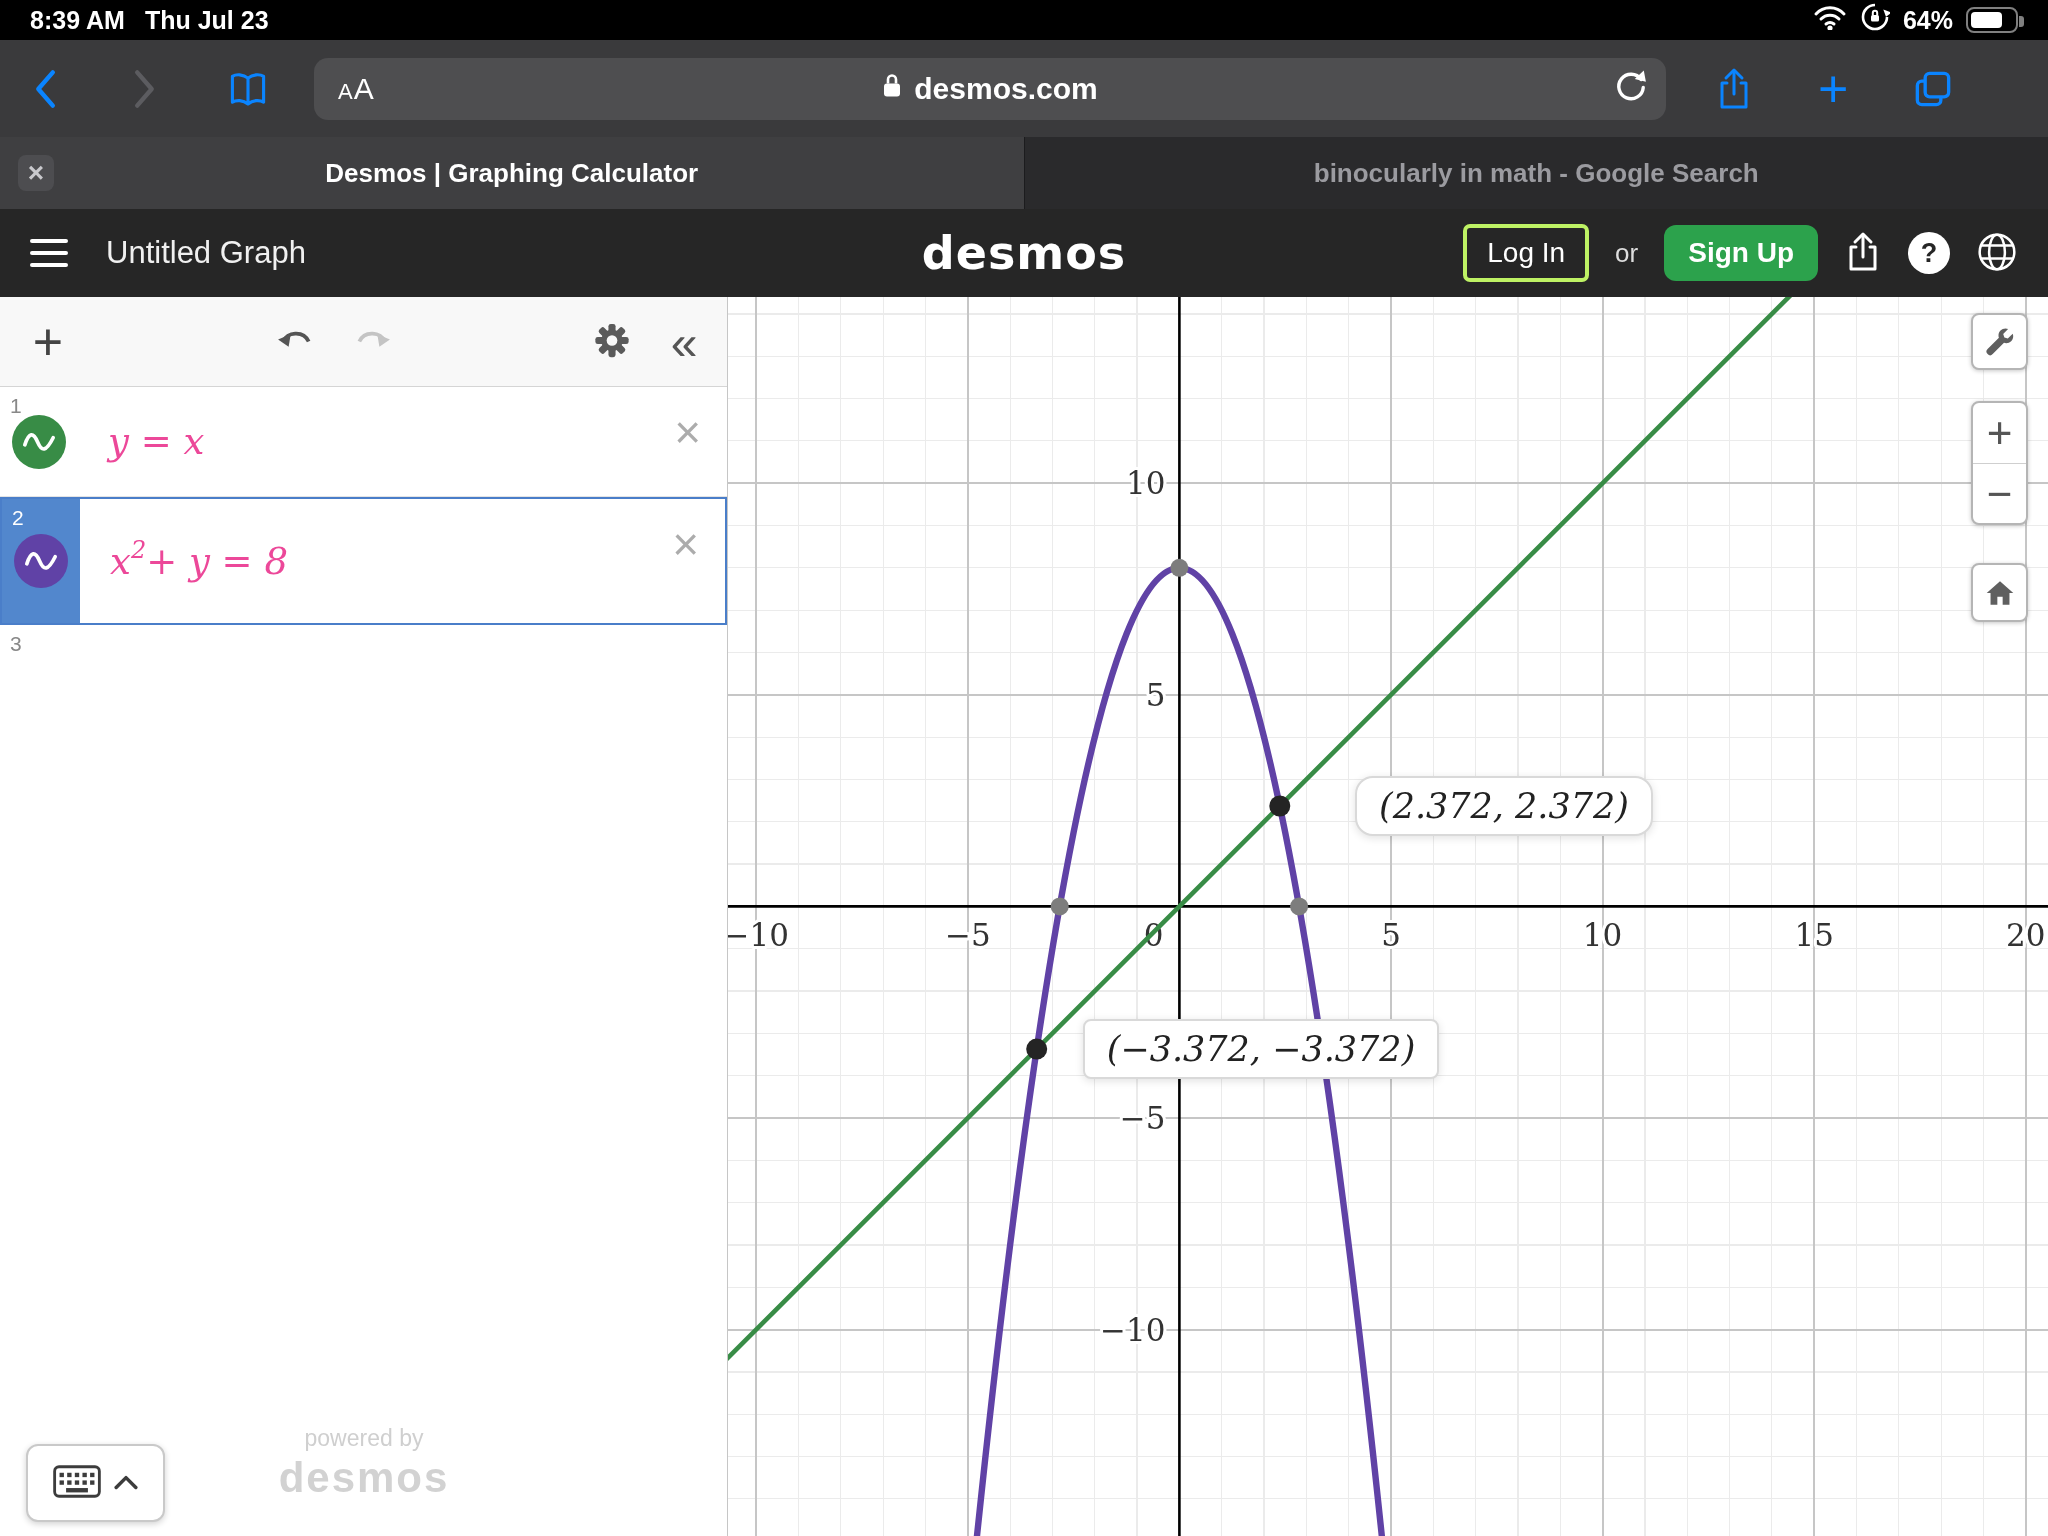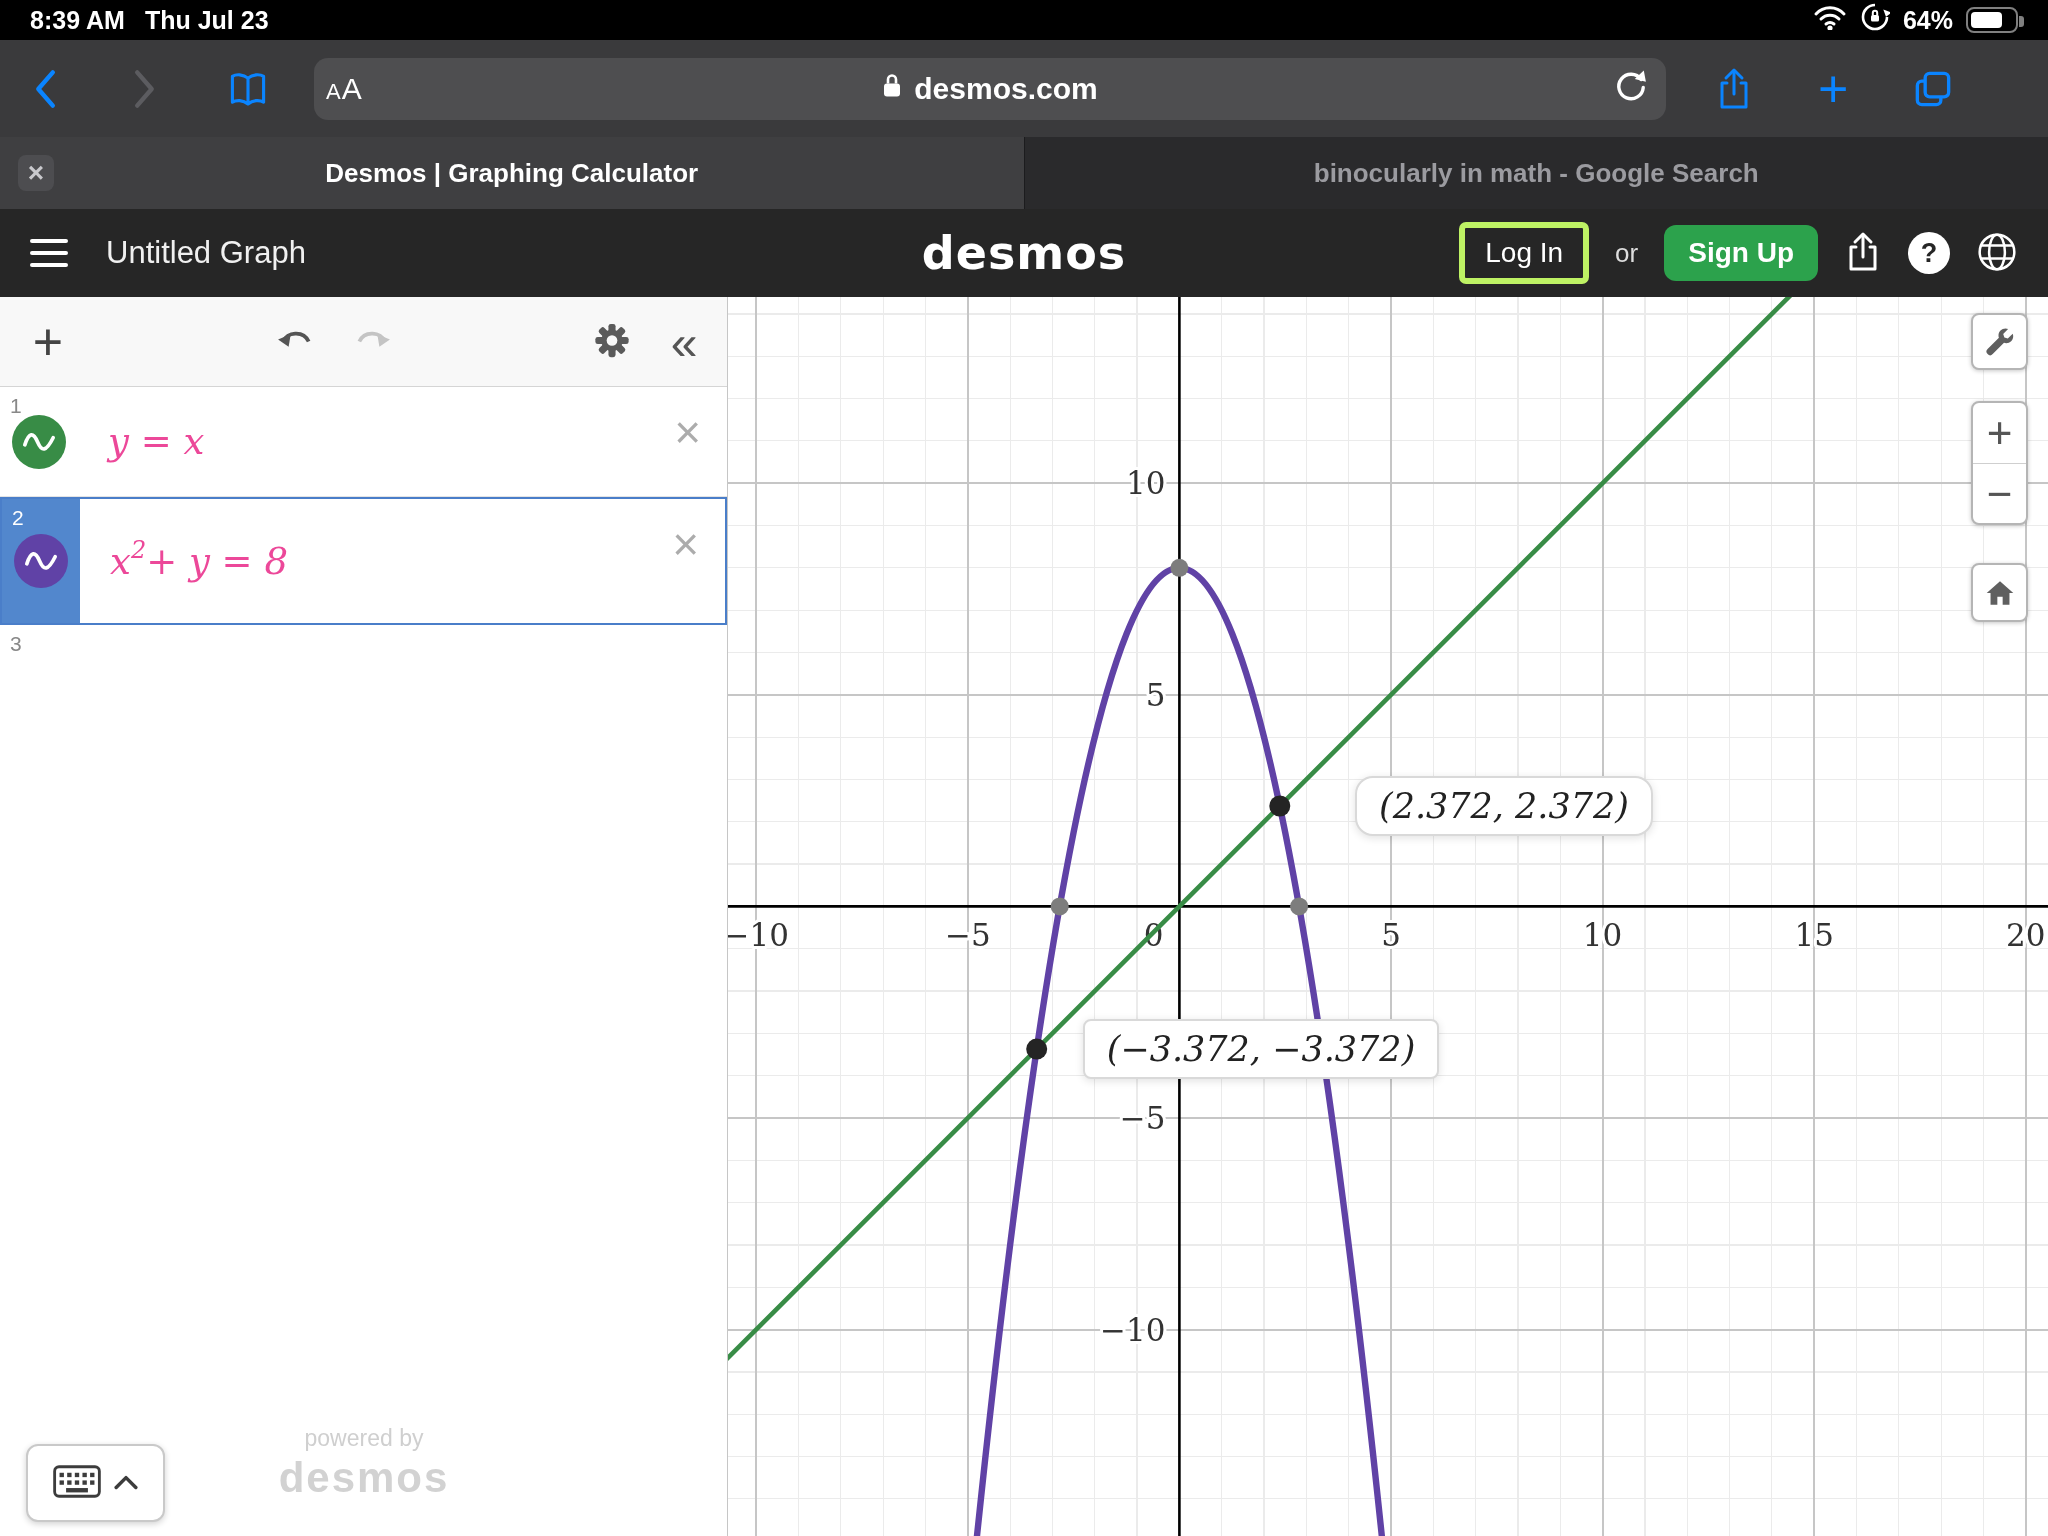--- a/index.html
+++ b/index.html
@@ -11,42 +11,42 @@
   .sb-left{display:flex;gap:20px;align-items:center}
   .sb-right{display:flex;gap:13px;align-items:center}
   .battery{width:52px;height:26px;border:2px solid rgba(255,255,255,.5);border-radius:8px;position:relative}
   .battery-fill{position:absolute;left:3px;top:3px;bottom:3px;width:64%;background:#fff;border-radius:4px}
   .battery-nub{position:absolute;right:-8px;top:7px;width:5px;height:11px;background:rgba(255,255,255,.5);border-radius:0 3px 3px 0}
 
   
   .safari-toolbar{height:97px;background:#3a3a3c;display:flex;align-items:center;padding:0 28px}
   .nav-icon{display:flex;align-items:center;justify-content:center;flex:none}
   .url-bar{position:relative;flex:none;width:1352px;height:62px;margin-left:46px;background:#4e4e50;border-radius:14px;display:flex;align-items:center;justify-content:center;color:#fff}
-  .reader-btn{position:absolute;left:12px;color:#fff;letter-spacing:1px}
+  .reader-btn{position:absolute;left:24px;color:#fff;letter-spacing:1px}
   .reader-btn .a1{font-size:22px}
   .reader-btn .a2{font-size:30px}
   .url-text{display:flex;align-items:center;gap:12px;font-size:30px;font-weight:700}
   .reload-btn{position:absolute;right:18px}.tb-gap66{margin-left:66px}.tb-gap50{margin-left:50px}
   .plus-blue{color:#0a84ff;font-size:52px;font-weight:300;line-height:1}
 
   
   .tab-bar{height:72px;background:#232325;display:flex}
   .tab{flex:1;position:relative;display:flex;align-items:center;justify-content:center;background:#2a2a2c;border-right:1px solid #1c1c1e;font-size:26px;font-weight:600;color:#9b9ba0;white-space:nowrap;overflow:hidden}
   .tab.active{background:#3f3f41;color:#fff}
   .tab:last-child{border-right:none}
   .tab-close{position:absolute;left:18px;width:36px;height:36px;border-radius:8px;background:#4d4d50;color:#c9c9cd;display:flex;align-items:center;justify-content:center;font-size:28px;line-height:1}
 
   
   .desmos-header{height:88px;background:#262626;display:flex;align-items:center;position:relative;padding:0 30px;color:#fff}
   .hamburger{width:38px;display:flex;flex-direction:column;gap:8px;margin-right:38px}
   .hamburger span{height:4px;background:#fff;border-radius:2px}
   .graph-title{font-size:31px;color:#f0f0f0}
   .logo{position:absolute;left:50%;transform:translateX(-50%);font-family:"DejaVu Sans",sans-serif;font-weight:700;font-size:46px;letter-spacing:1px}
   .header-right{margin-left:auto;display:flex;align-items:center;gap:26px}
-  .login-btn{background:transparent;border:6px solid #bef264;border-radius:7px;color:#fff;font-size:28px;padding:9px 20px;font-family:inherit}
+  .login-btn{background:transparent;border:4px solid #bef264;border-radius:7px;color:#fff;font-size:28px;padding:9px 20px;font-family:inherit}
   .or-label{font-size:26px;color:#ddd}
   .signup-btn{background:#2ca24c;border:none;border-radius:12px;color:#fff;font-size:28px;font-weight:700;padding:12px 24px;font-family:Liberation Sans, sans-serif}
   .help-circle{width:42px;height:42px;border-radius:50%;background:#fff;color:#262626;font-size:27px;font-weight:700;display:flex;align-items:center;justify-content:center}
 
   
   .content{display:flex;height:1239px}
   .left-panel{width:728px;flex:none;position:relative;background:#fff;border-right:1px solid #c6c6c6}
   .expr-toolbar{height:90px;background:#f8f8f8;border-bottom:1px solid #d5d5d5;position:relative}
   .tbi{position:absolute;top:50%;transform:translate(-50%,-50%);color:#555;background:none;border:none;font-family:inherit}
   .tbi.add{left:48px;font-size:52px;font-weight:300;color:#444}

